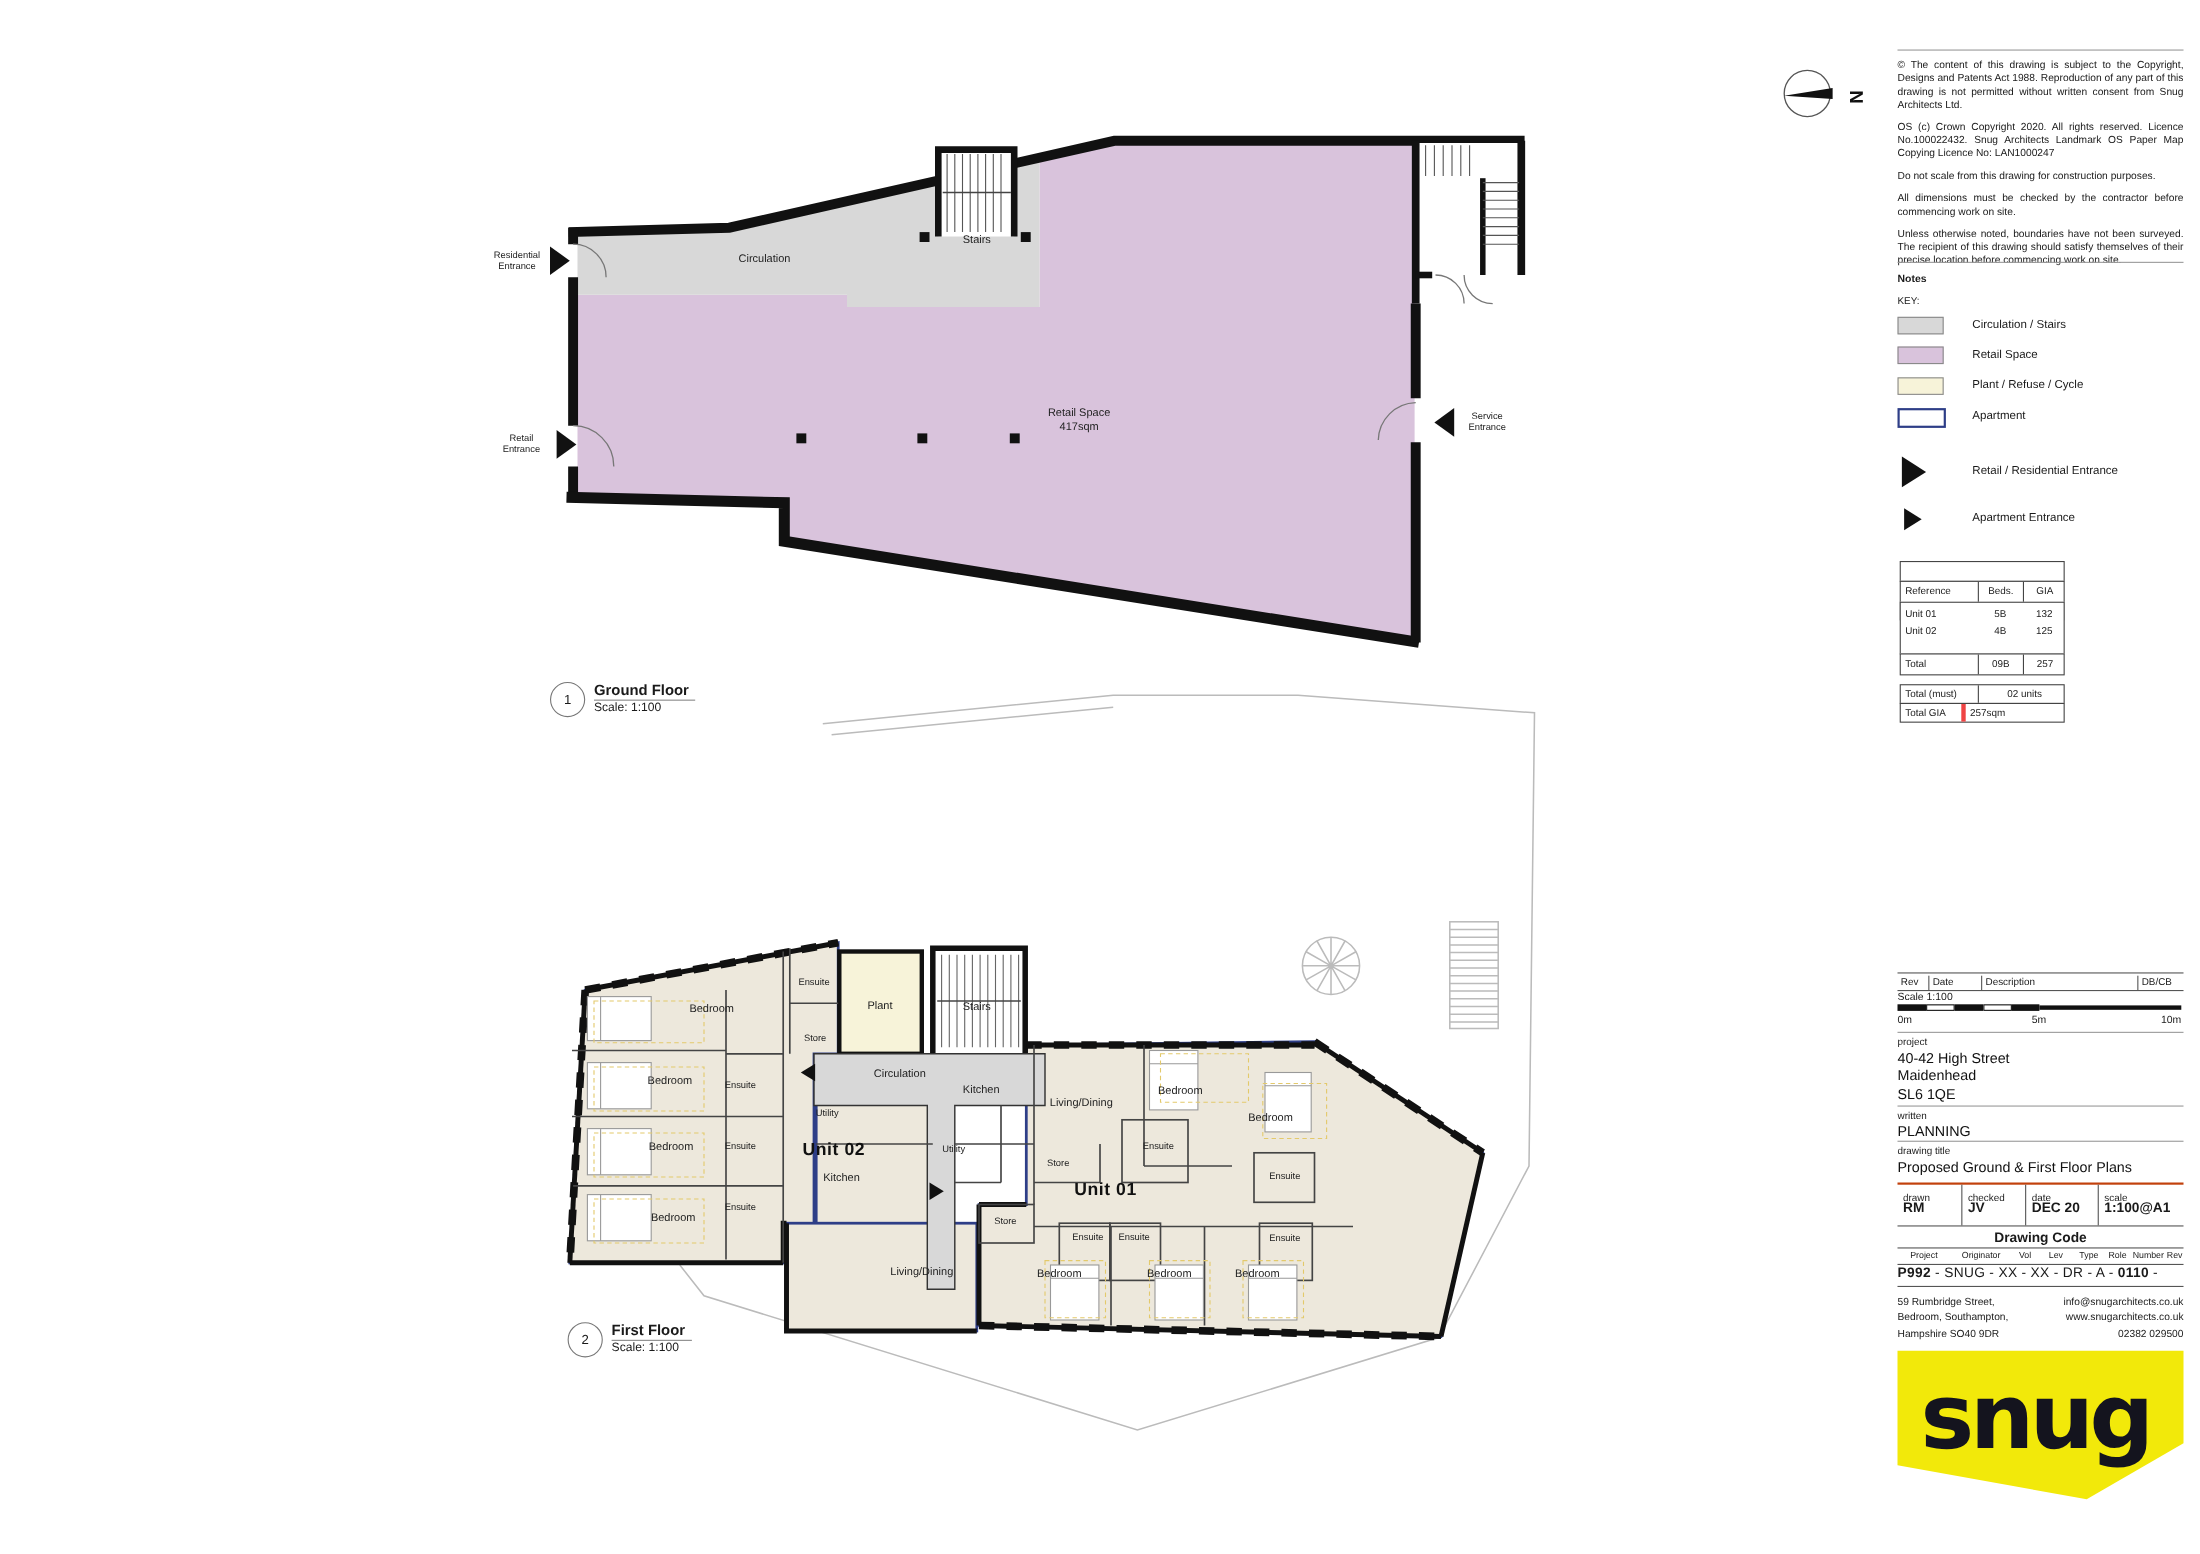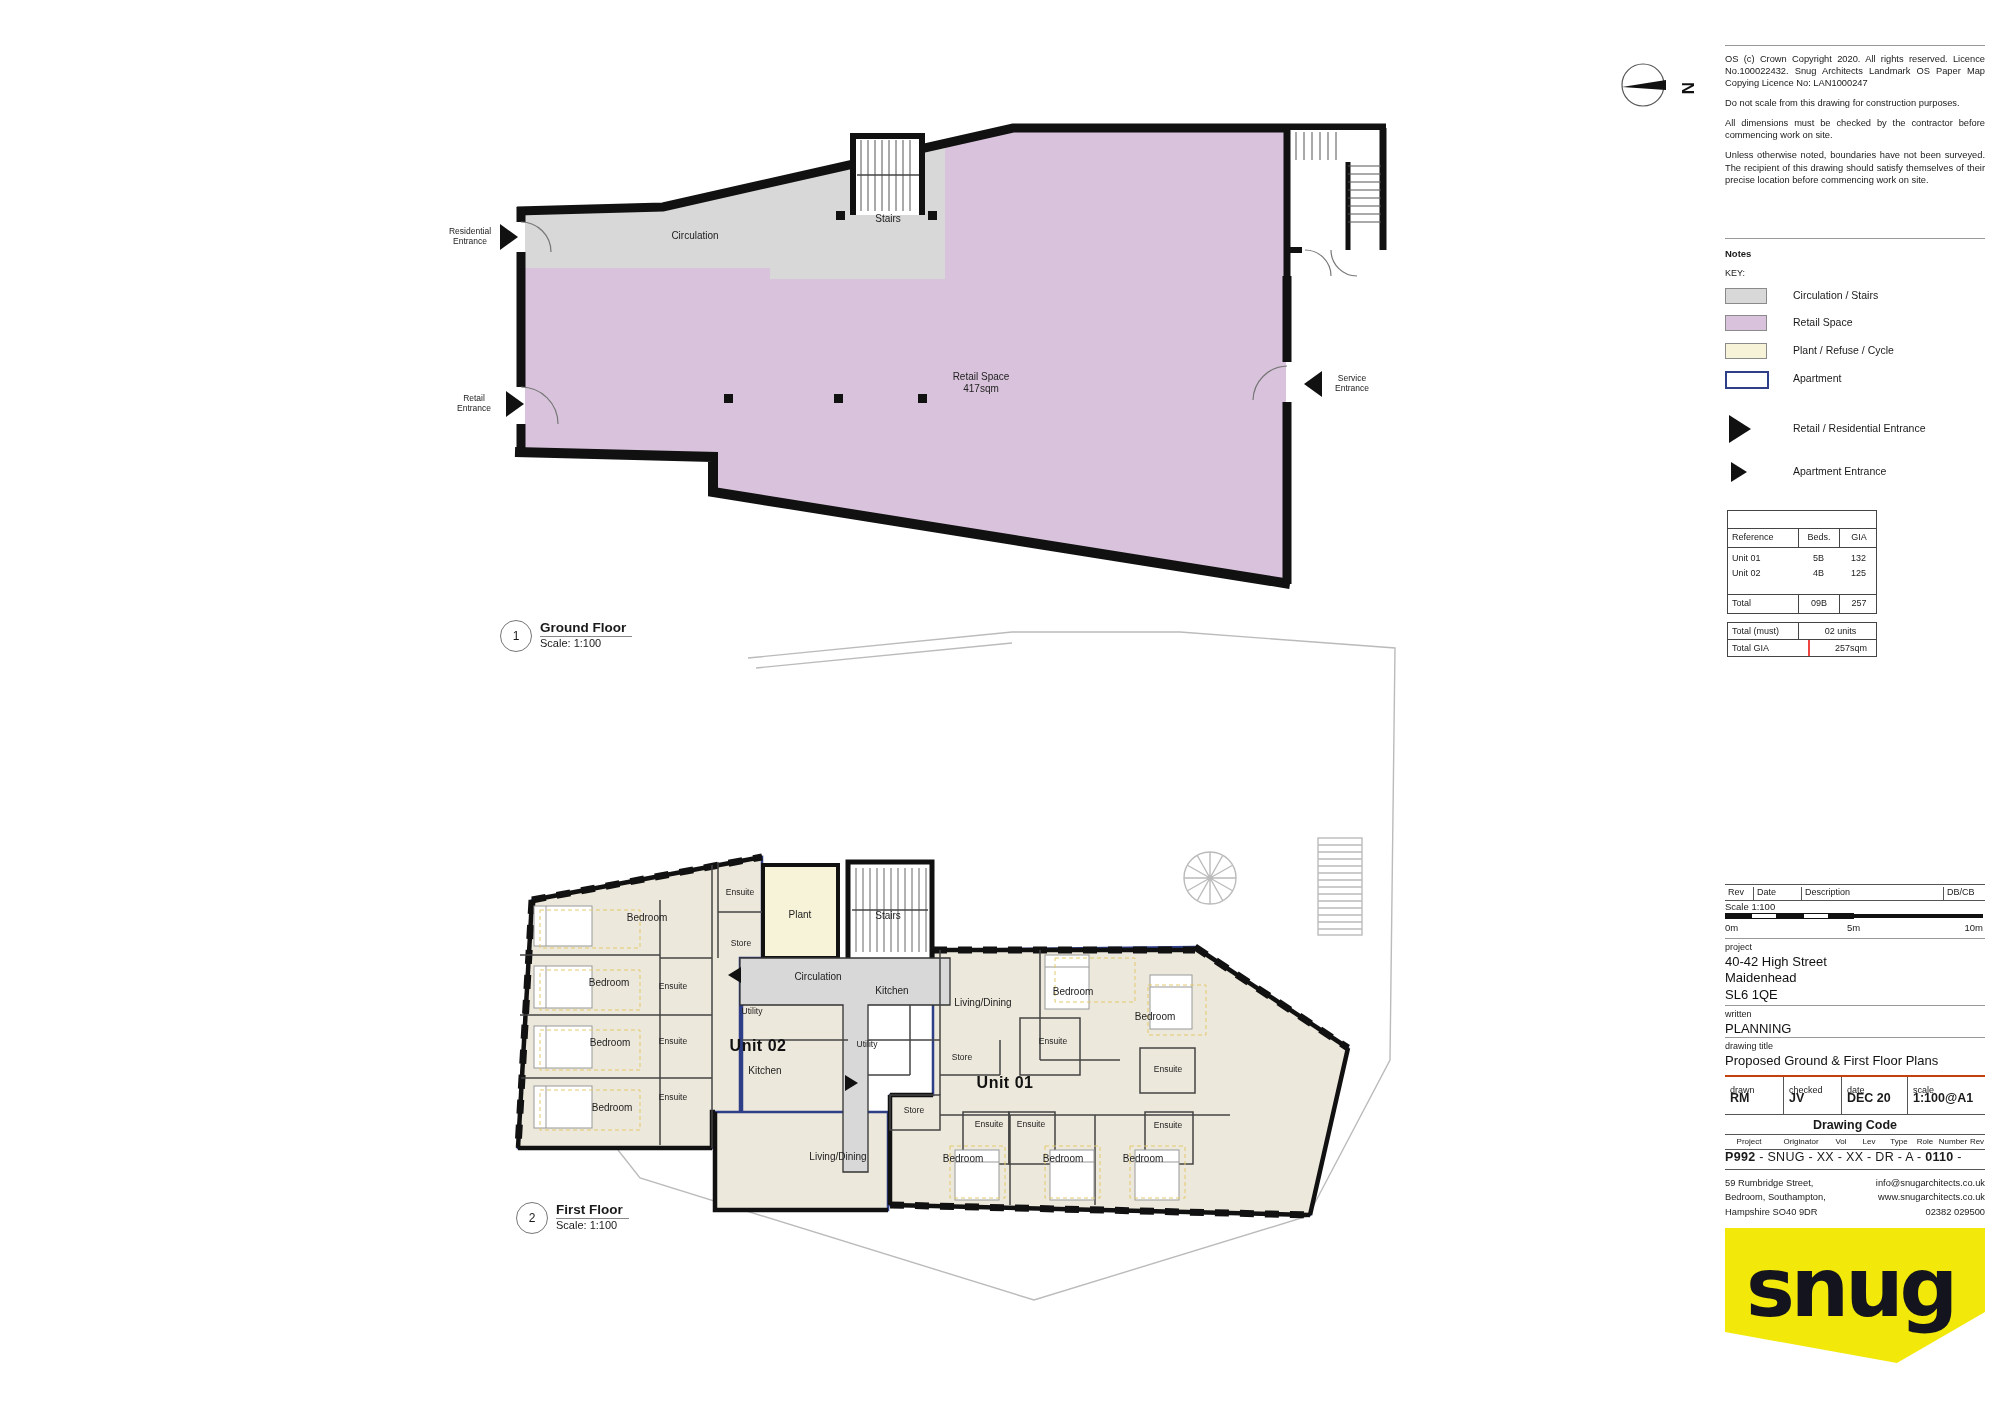--- a/index.html
+++ b/index.html
@@ -293,20 +293,21 @@
 </div>
 <div class="floor-title abs" style="left:516px;top:1202px">
   <div class="ft-circle">2</div>
   <div class="ft-name">First Floor</div>
   <div class="ft-scale">Scale: 1:100</div>
 </div>
 
 <div class="hr" style="top:45px"></div>
 
 <div class="copy" style="top:53px">
+  <p>© The content of this drawing is subject to the Copyright, Designs and Patents Act 1988. Reproduction of any part of this drawing is not permitted without written consent from Snug Architects Ltd.</p>
   <p>OS (c) Crown Copyright 2020. All rights reserved. Licence No.100022432. Snug Architects Landmark OS Paper Map Copying Licence No: LAN1000247</p>
   <p>Do not scale from this drawing for construction purposes.</p>
   <p>All dimensions must be checked by the contractor before commencing work on site.</p>
   <p>Unless otherwise noted, boundaries have not been surveyed. The recipient of this drawing should satisfy themselves of their precise location before commencing work on site.</p>
 </div>
 
 <div class="hr" style="top:238px"></div>
 <div class="abs lbl-bold" style="left:1725px;top:248px">Notes</div>
 <div class="abs lbl-sm" style="left:1725px;top:268px">KEY:</div>
 
@@ -359,21 +360,21 @@
     <span class="acell ac1">Total</span>
     <span class="acell ac2">09B</span>
     <span class="acell ac3">257</span>
   </div>
   <div class="abox" style="top:112px;width:150px;height:18px">
     <span class="acell ac1">Total (must)</span>
     <span class="acell" style="left:70px;width:80px;border-left:1px solid #444;text-align:center">02 units</span>
   </div>
   <div class="abox" style="top:129px;width:150px;height:18px">
     <span class="acell ac1">Total GIA</span>
-    <span class="acell" style="left:80px;width:80px;border-left:2px solid #ef4444;text-align:center">257sqm</span>
+    <span class="acell" style="left:55px;width:80px;border-left:4px solid #ef4444;">257sqm</span>
   </div>
 </div>
 
 <div class="revbar" style="top:884px">
   <span style="left:3px">Rev</span>
   <span style="left:32px">Date</span>
   <span style="left:80px">Description</span>
   <span style="left:222px">DB/CB</span>
   <span class="revdiv" style="left:28px"></span>
   <span class="revdiv" style="left:76px"></span>

